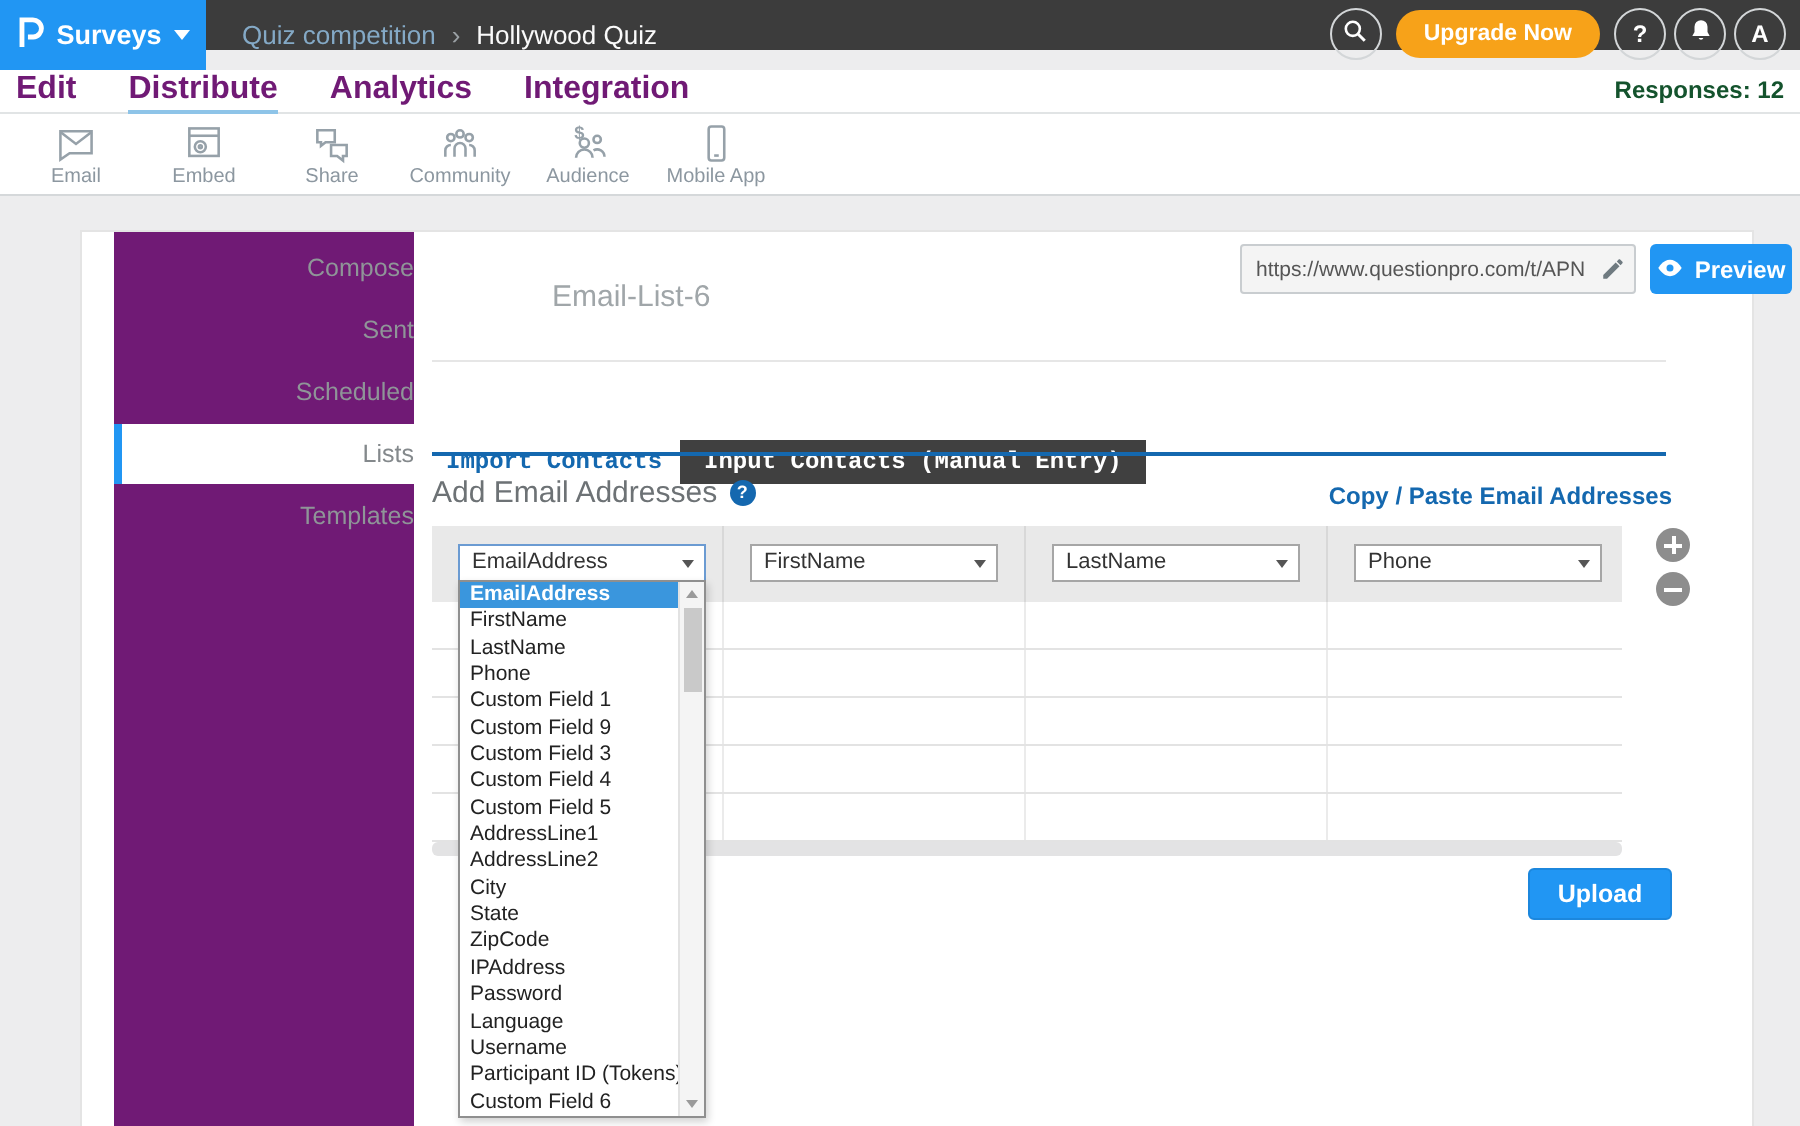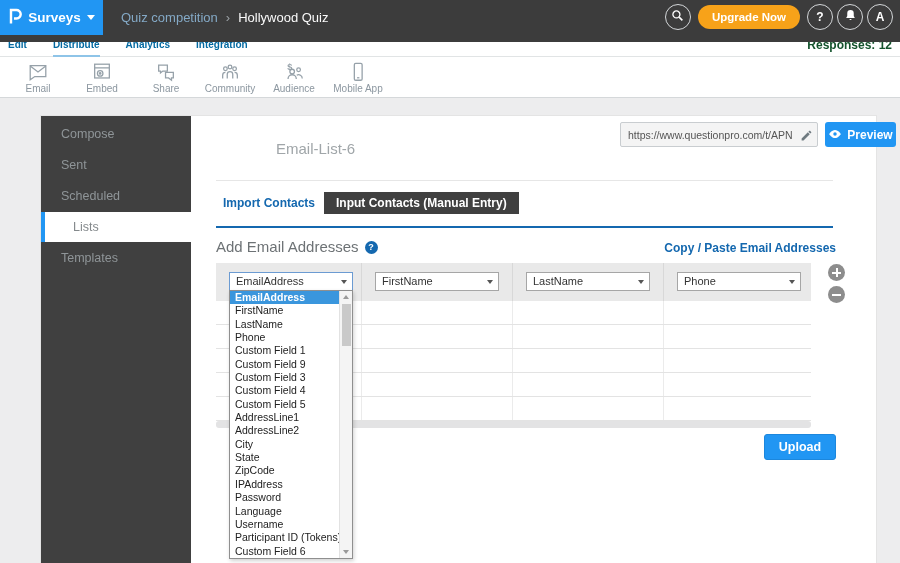--- a/index.html
+++ b/index.html
@@ -1,61 +1,61 @@
 <!DOCTYPE html>
 <html><head>
 <meta charset="utf-8">
 <style>
   * { box-sizing: border-box; margin: 0; padding: 0; }
   html,body { width: 900px; height: 563px; }
   body { font-family: "Liberation Sans", sans-serif; background:#ededee; position:relative; overflow:hidden; }
 
   
-  .topbar { position:absolute; left:0; top:0; width:900px; height:42px; background:#3c3c3c; z-index:30; }
+  .topbar { position:absolute; left:0; top:0; width:900px; height:25px; background:#3c3c3c; z-index:30; }
   .brand { position:absolute; left:0; top:0; width:103px; height:35px; background:#2196f3; display:flex; align-items:center; justify-content:center; gap:6px; color:#fff; font-size:13.5px; font-weight:600; cursor:pointer; }
   .brand .caret { width:0; height:0; border-left:4px solid transparent; border-right:4px solid transparent; border-top:5px solid #fff; }
   .breadcrumb { position:absolute; left:121px; top:0; height:35px; line-height:35px; font-size:13px; white-space:nowrap; }
   .bc-parent { color:#84a9c6; cursor:pointer; }
   .bc-sep { color:#9aa0a4; margin:0 8px; }
   .bc-current { color:#fafafa; }
   .topbar-right { position:absolute; right:7px; top:4px; display:flex; align-items:center; gap:4px; }
   .circle-btn { width:26px; height:26px; border:1.5px solid #d3d6d8; border-radius:50%; color:#fff; display:flex; align-items:center; justify-content:center; font-size:12px; font-weight:700; cursor:pointer; }
   .upgrade { height:24px; padding:0 14px; margin:0 3px; background:#f7a219; border-radius:12px; color:#fff; font-size:11.5px; font-weight:700; display:flex; align-items:center; cursor:pointer; }
 
   
   .subnav { position:absolute; left:0; top:35px; width:900px; height:22px; background:#fff; border-bottom:1px solid #e1e4e5; z-index:29; }
   .subnav-items { position:absolute; left:8px; top:0; display:flex; }
-  .subnav-item { font-size:10px; font-weight:700; color:#0369a1; line-height:20px; margin-right:26px; cursor:pointer; }
+  .subnav-item { font-size:16px; font-weight:700; color:#701a75; line-height:20px; margin-right:26px; cursor:pointer; }
   .subnav-item.active { border-bottom:2px solid #8ec4e8; }
   .responses { position:absolute; right:8px; top:0; line-height:21px; font-size:12px; font-weight:700; color:#14532d; cursor:pointer;margin-left:32px; }
 
   
   .toolbar { position:absolute; left:0; top:57px; width:900px; height:41px; background:#fff; border-bottom:1px solid #d5d8da; z-index:28; }
   .tools { position:absolute; left:6px; top:2px; display:flex; }
   .tool { width:64px; text-align:center; cursor:pointer; }
   .tool svg { display:block; margin:2px auto 0; }
   .ticon { stroke:#96a1a9; stroke-width:1.4; fill:none; }
   .tool-label { font-size:10px; color:#8c97a0; white-space:nowrap; }
   .url-box { position:absolute; left:620px; top:65px; width:198px; height:25px; background:#f4f4f4; border:1px solid #c9cdd0; border-radius:2px; }
   .url-box input { position:absolute; left:0; top:0; width:176px; height:23px; border:none; background:transparent; font-family:"Liberation Sans",sans-serif; font-size:10.5px; color:#555; padding:0 4px 0 7px; outline:none; }
   .pencil { position:absolute; right:4px; top:5px; cursor:pointer; }
   .preview-btn { position:absolute; left:825px; top:65px; width:71px; height:25px; background:#2196f3; border-radius:3px; color:#fff; font-size:12px; font-weight:700; display:flex; align-items:center; justify-content:center; gap:5px; cursor:pointer; }
 
   
   .card { position:absolute; left:40px; top:115px; width:837px; height:448px; background:#fff; border:1px solid #e4e4e4; border-bottom:none; }
-  .sidebar { position:absolute; left:0; top:0; width:150px; height:100%; background:#404040; }
+  .sidebar { position:absolute; left:16px; top:0; width:150px; height:100%; background:#701a75;text-align:right; }
   .side-item { height:30px; line-height:30px; padding-left:20px; font-size:12.5px; color:#8f9598; cursor:pointer; margin-top:1px; }
   .side-item.active { background:#fff; border-left:4px solid #2196f3; padding-left:28px; color:#84898c; }
   .sidebar-pad { height:2px; }
 
   .content { position:absolute; left:150px; top:0; width:687px; height:100%;padding-left:44px; }
   .list-title { position:absolute; left:85px; top:24px; font-size:15px; color:#a0a6a9; }
   .title-divider { position:absolute; left:25px; right:45px; top:64px; height:1px; background:#e6e6e6; }
 
-  .tabs { position:absolute; left:25px; top:76px; display:flex; height:22px; }
+  .tabs { position:absolute; left:25px; top:104px; display:flex; height:22px;font-family:Liberation Mono, monospace; }
   .tab { font-size:12px; font-weight:700; line-height:22px; cursor:pointer; }
   .tab.inactive { color:#1468af; padding:0 9px 0 7px; }
   .tab.active { background:#404040; color:#fff; padding:0 12px; }
   .tab-underline { position:absolute; left:25px; right:45px; top:110px; height:2px; background:#1468af; }
 
   .section-title { position:absolute; left:25px; top:122px; font-size:15px; color:#6d7275; }
   .help-dot { display:inline-block; width:13px; height:13px; border-radius:50%; background:#1468af; color:#fff; font-size:9px; font-weight:700; text-align:center; line-height:13px; vertical-align:2px; margin-left:6px; cursor:pointer; }
   .copy-link { position:absolute; right:42px; top:125px; font-size:12px; font-weight:700; color:#1468af; cursor:pointer; }
 
   

